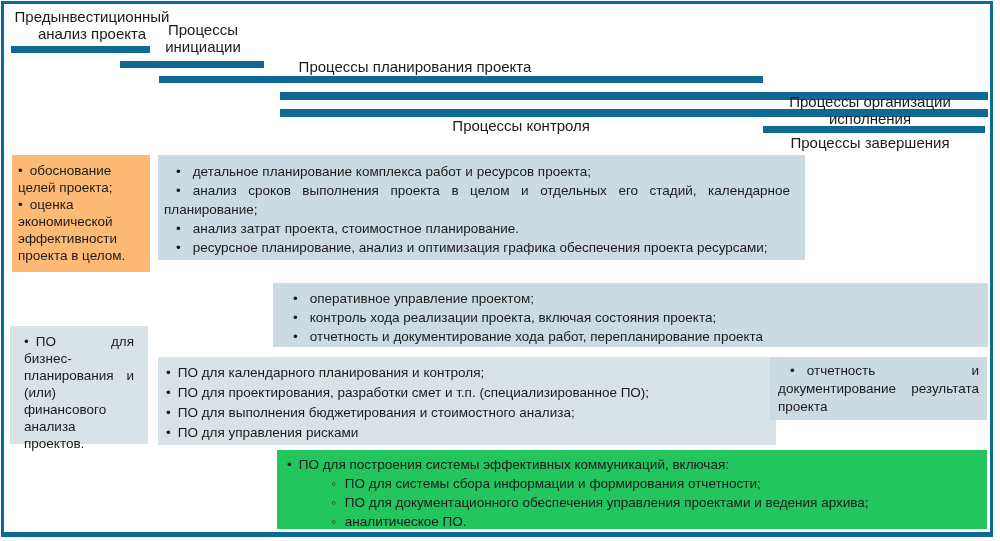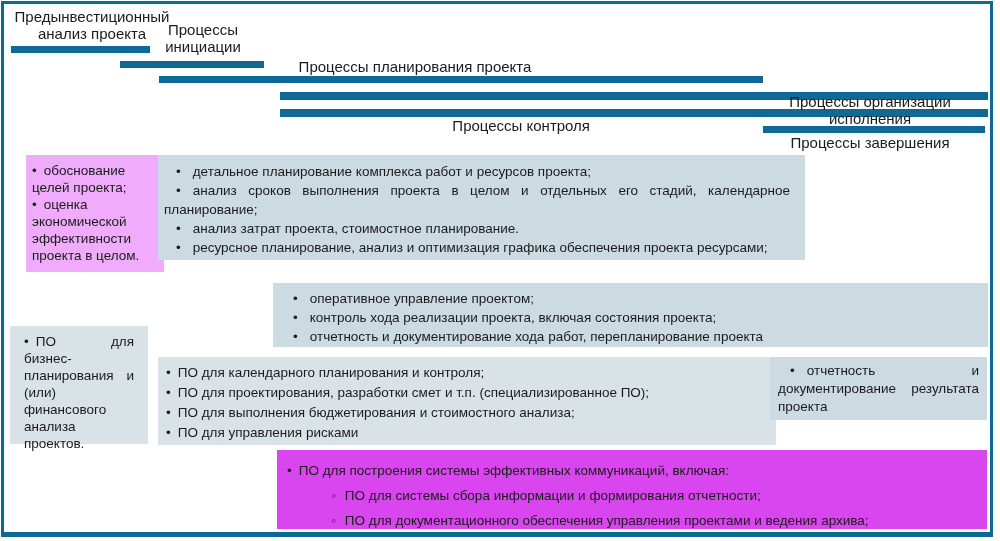--- a/index.html
+++ b/index.html
@@ -23,28 +23,28 @@
   #lbl-execution{left:778px;top:61px;width:184px;margin-top:32px;}
   #lbl-control{left:418px;top:117px;width:172px;text-align:right;}
   #lbl-closing{left:773px;top:134px;width:194px;}
   
   .box{position:absolute;box-sizing:border-box;font-size:13.5px;}
   .box .item{text-align:justify;}
   .box .item.left{text-align:left;}
   .dot{display:inline-block;margin-right:7px;}
   .wdot{display:inline-block;margin-right:12px;}
   .indent{text-indent:6px;}
-  #box-preinvest-tasks{left:26px;top:155px;width:138px;height:117px;background:#f0abfc;padding:7px 6px;line-height:17px;}
+  #box-preinvest-tasks{left:12px;top:155px;width:138px;height:117px;background:#fdba74;padding:7px 6px;line-height:17px;}
   #box-planning-tasks{left:158px;top:155px;width:647px;height:105px;background:#ccdae2;padding:7px 15px 7px 6px;line-height:19px;}
   #box-control-tasks{left:273px;top:283px;width:715px;height:64px;background:#ccdae2;padding:6px 10px 6px 8px;line-height:19px;}
   #box-preinvest-software{left:10px;top:326px;width:138px;height:118px;background:#d9e2e7;padding:7px 14px;line-height:17px;}
   #box-planning-software{left:158px;top:357px;width:618px;height:88px;background:#d9e2e7;padding:6px 8px;line-height:20px;}
   #box-closing-tasks{left:770px;top:357px;width:217px;height:63px;background:#ccdae2;padding:5px 8px;line-height:18px;}
-  #box-comm-software{left:277px;top:450px;width:710px;height:79px;background:#d946ef;padding:11px 10px;line-height:19px;}
-  .sub{margin-left:44px;margin-top:6px;}
+  #box-comm-software{left:277px;top:450px;width:710px;height:79px;background:#22c55e;padding:5px 10px;line-height:19px;}
+  .sub{margin-left:44px;}
   .circle{display:inline-block;margin-right:9px;}
 </style>
 </head>
 <body>
 
 <div class="canvas">
   <div class="frame"></div>
 
   <div class="bar" id="bar-preinvest"></div>
   <div class="bar" id="bar-initiation"></div>

